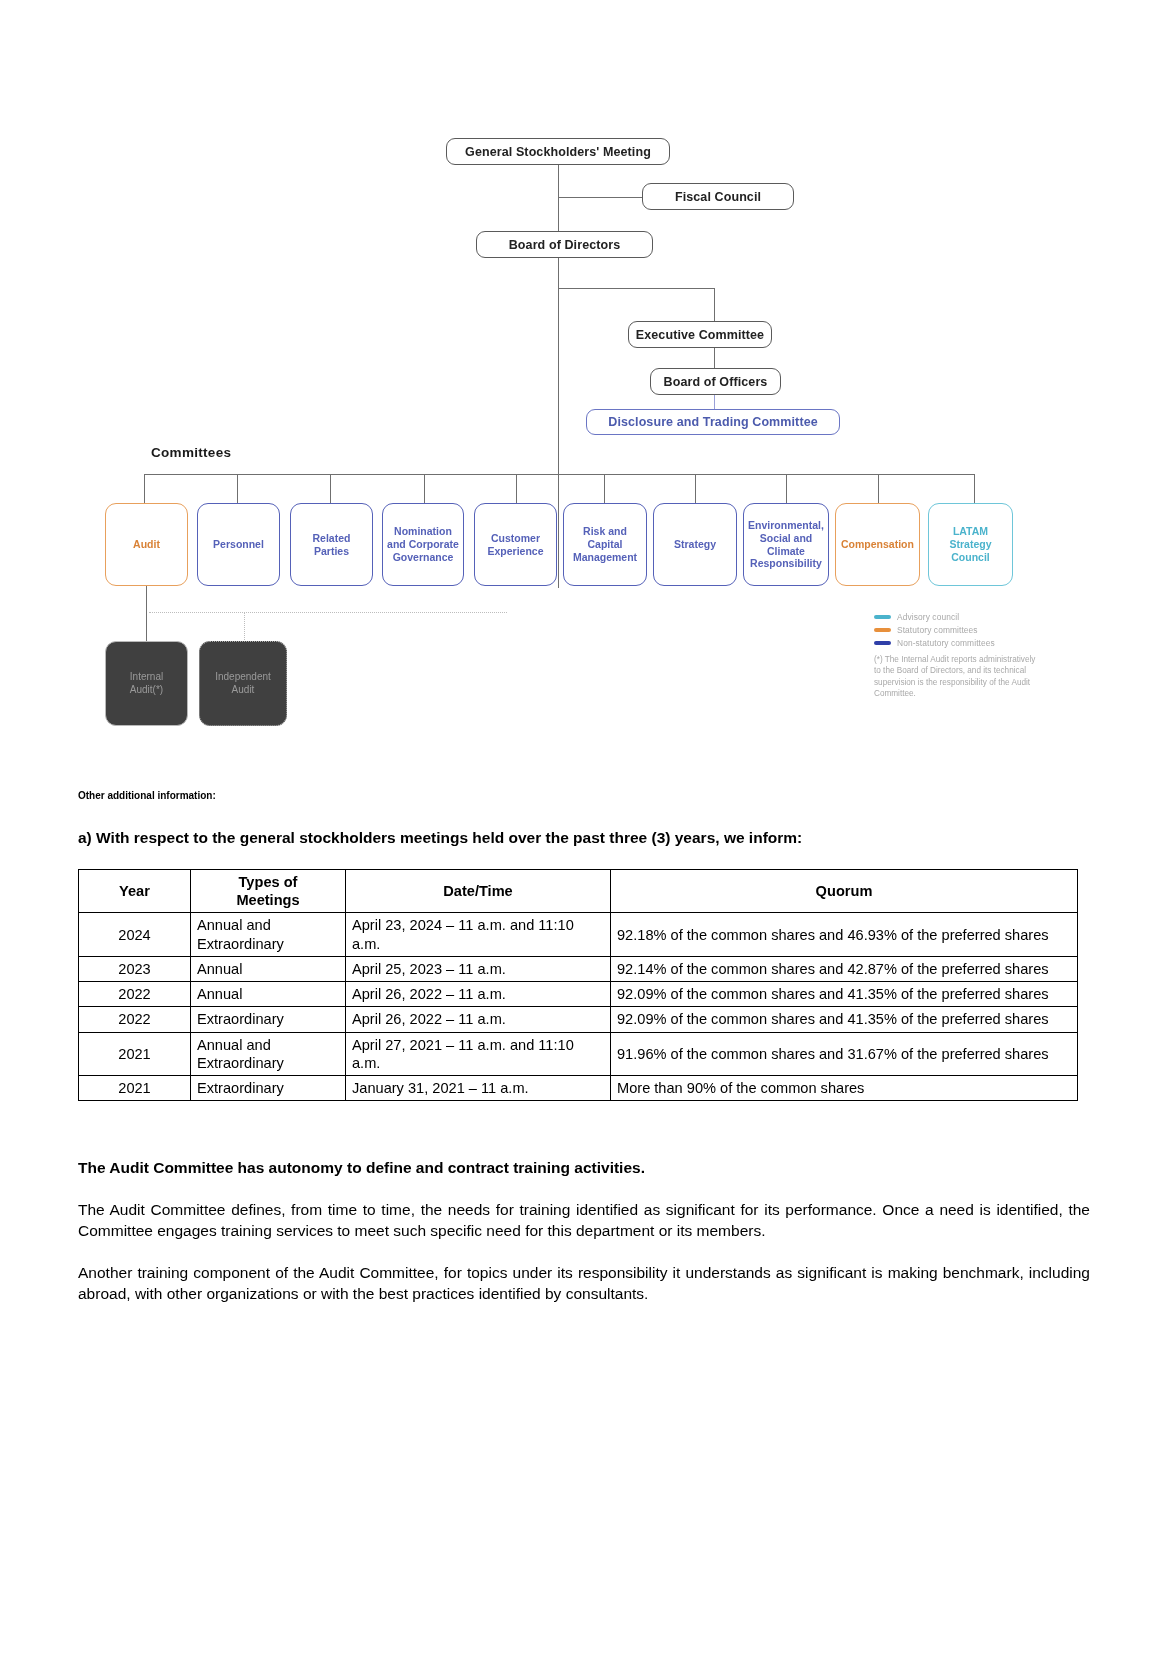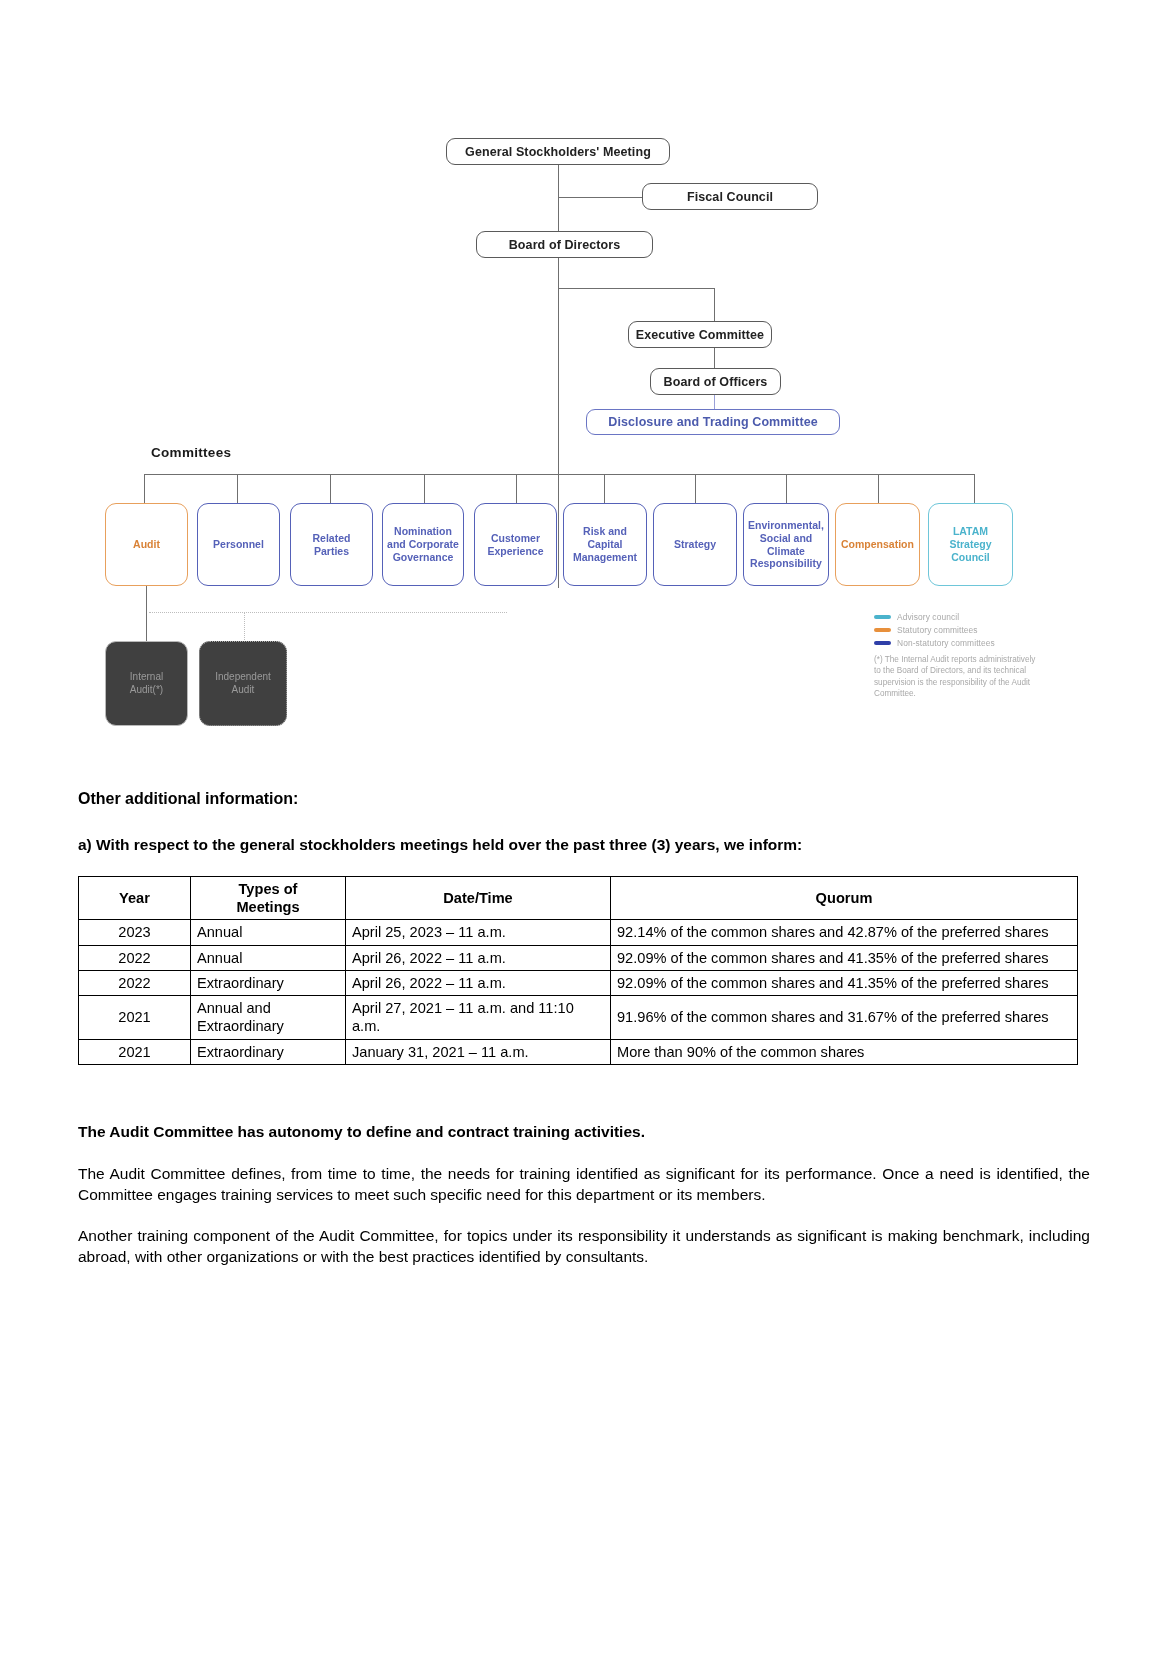--- a/index.html
+++ b/index.html
@@ -89,21 +89,21 @@
   .legend-note {
     margin-top:6px;
     font-size:8.2px;
     line-height:1.38;
     color:#a9a9a9;
   }
 
   
   .body-wrap { position:absolute; left:78px; top:790px; width:1012px; }
   .h-bold {
-    font-size:16px; font-weight:bold; color:#000;
+    font-size:10px; font-weight:bold; color:#000;
     margin:0 0 28px 0;
   }
   .para-bold {
     font-size:15.5px; font-weight:bold; color:#000;
     margin:0 0 22px 0;
   }
   .para {
     font-size:15.5px; color:#000; margin:0 0 20px 0;
     text-align:justify; line-height:1.36;
   }
@@ -146,21 +146,21 @@
     <div class="line v" style="left:546px; top:258px; height:330px;"></div>
     <div class="line h" style="left:546px; top:288px; width:157px;"></div>
     <div class="line v" style="left:702px; top:288px; height:33px;"></div>
     <div class="line v" style="left:702px; top:348px; height:20px;"></div>
     <div class="line v lilac" style="left:702px; top:395px; height:14px;"></div>
 
     <div class="node" style="left:434px; top:138px; width:224px; height:27px;">
       <span>General Stockholders' Meeting</span>
     </div>
 
-    <div class="node" style="left:630px; top:183px; width:176px; height:27px;">
+    <div class="node" style="left:630px; top:183px; width:152px; height:27px;">
       <span>Fiscal Council</span>
     </div>
 
     <div class="node" style="left:464px; top:231px; width:177px; height:27px;">
       <span>Board of Directors</span>
     </div>
 
     <div class="node" style="left:616px; top:321px; width:144px; height:27px;">
       <span>Executive Committee</span>
     </div>
@@ -263,20 +263,26 @@
         <tr>
           <th>Year</th>
           <th style="white-space:pre-line;">Types of
 Meetings</th>
           <th>Date/Time</th>
           <th>Quorum</th>
         </tr>
       </thead>
       <tbody>
         <tr>
+          <td class="c-year">2024</td>
+          <td class="c-type">Annual and Extraordinary</td>
+          <td class="c-date">April 23, 2024 – 11 a.m. and 11:10 a.m.</td>
+          <td class="c-quorum">92.18% of the common shares and 46.93% of the preferred shares</td>
+        </tr>
+        <tr>
           <td class="c-year">2023</td>
           <td class="c-type">Annual</td>
           <td class="c-date">April 25, 2023 – 11 a.m.</td>
           <td class="c-quorum">92.14% of the common shares and 42.87% of the preferred shares</td>
         </tr>
         <tr>
           <td class="c-year">2022</td>
           <td class="c-type">Annual</td>
           <td class="c-date">April 26, 2022 – 11 a.m.</td>
           <td class="c-quorum">92.09% of the common shares and 41.35% of the preferred shares</td>

